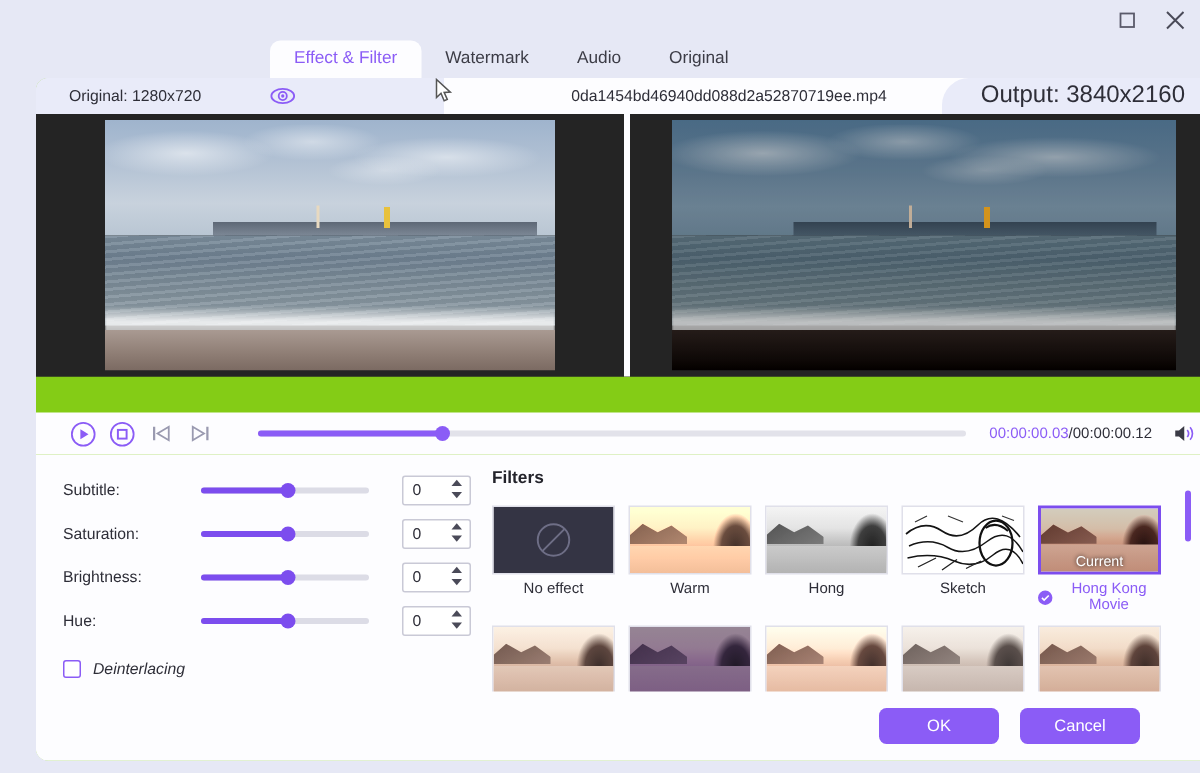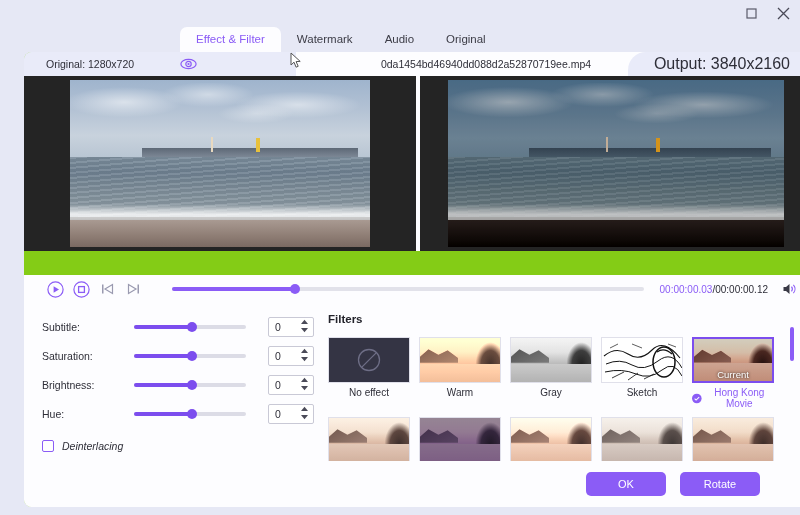--- a/index.html
+++ b/index.html
@@ -465,21 +465,21 @@
             <div class="fthumb">
               <div class="desert t-warm"></div>
             </div>
             <div class="flabel">Warm</div>
           </div>
 
           <div class="fcell">
             <div class="fthumb">
               <div class="desert t-gray"></div>
             </div>
-            <div class="flabel">Gray</div>
+            <div class="flabel">Hong</div>
           </div>
 
           <div class="fcell">
             <div class="fthumb">
               <div class="t-sketch">
                 <svg width="82" height="46" viewBox="0 0 82 46" preserveAspectRatio="none">
                   <path d="M2 18 Q14 8 26 16 T50 12 T78 20" stroke="#141414" stroke-width="1.1" fill="none"></path>
                   <path d="M4 26 Q18 20 30 27 T56 23 T80 30" stroke="#141414" stroke-width="1" fill="none"></path>
                   <path d="M3 34 Q20 30 34 36 T60 32 T80 38" stroke="#141414" stroke-width="1" fill="none"></path>
                   <ellipse cx="62" cy="24" rx="11" ry="15" stroke="#101010" stroke-width="1.5" fill="none"></ellipse>
@@ -540,21 +540,21 @@
         </div>
 
         <div class="fscroll">
           <div class="thumb"></div>
         </div>
       </div>
     </div>
 
     <div class="footer">
       <button class="pbtnmain">OK</button>
-      <button class="pbtnmain">Rotate</button>
+      <button class="pbtnmain">Cancel</button>
     </div>
   </div>
 
   <div class="cursor-arrow">
     <svg width="12" height="17" viewBox="0 0 12 17">
       <path d="M1 1 L1 13 L4 10.2 L6.1 15.2 L8.2 14.3 L6.1 9.6 L10.2 9.4 Z" fill="#fff" stroke="#555" stroke-width="1"></path>
     </svg>
   </div>
 
 </div>

